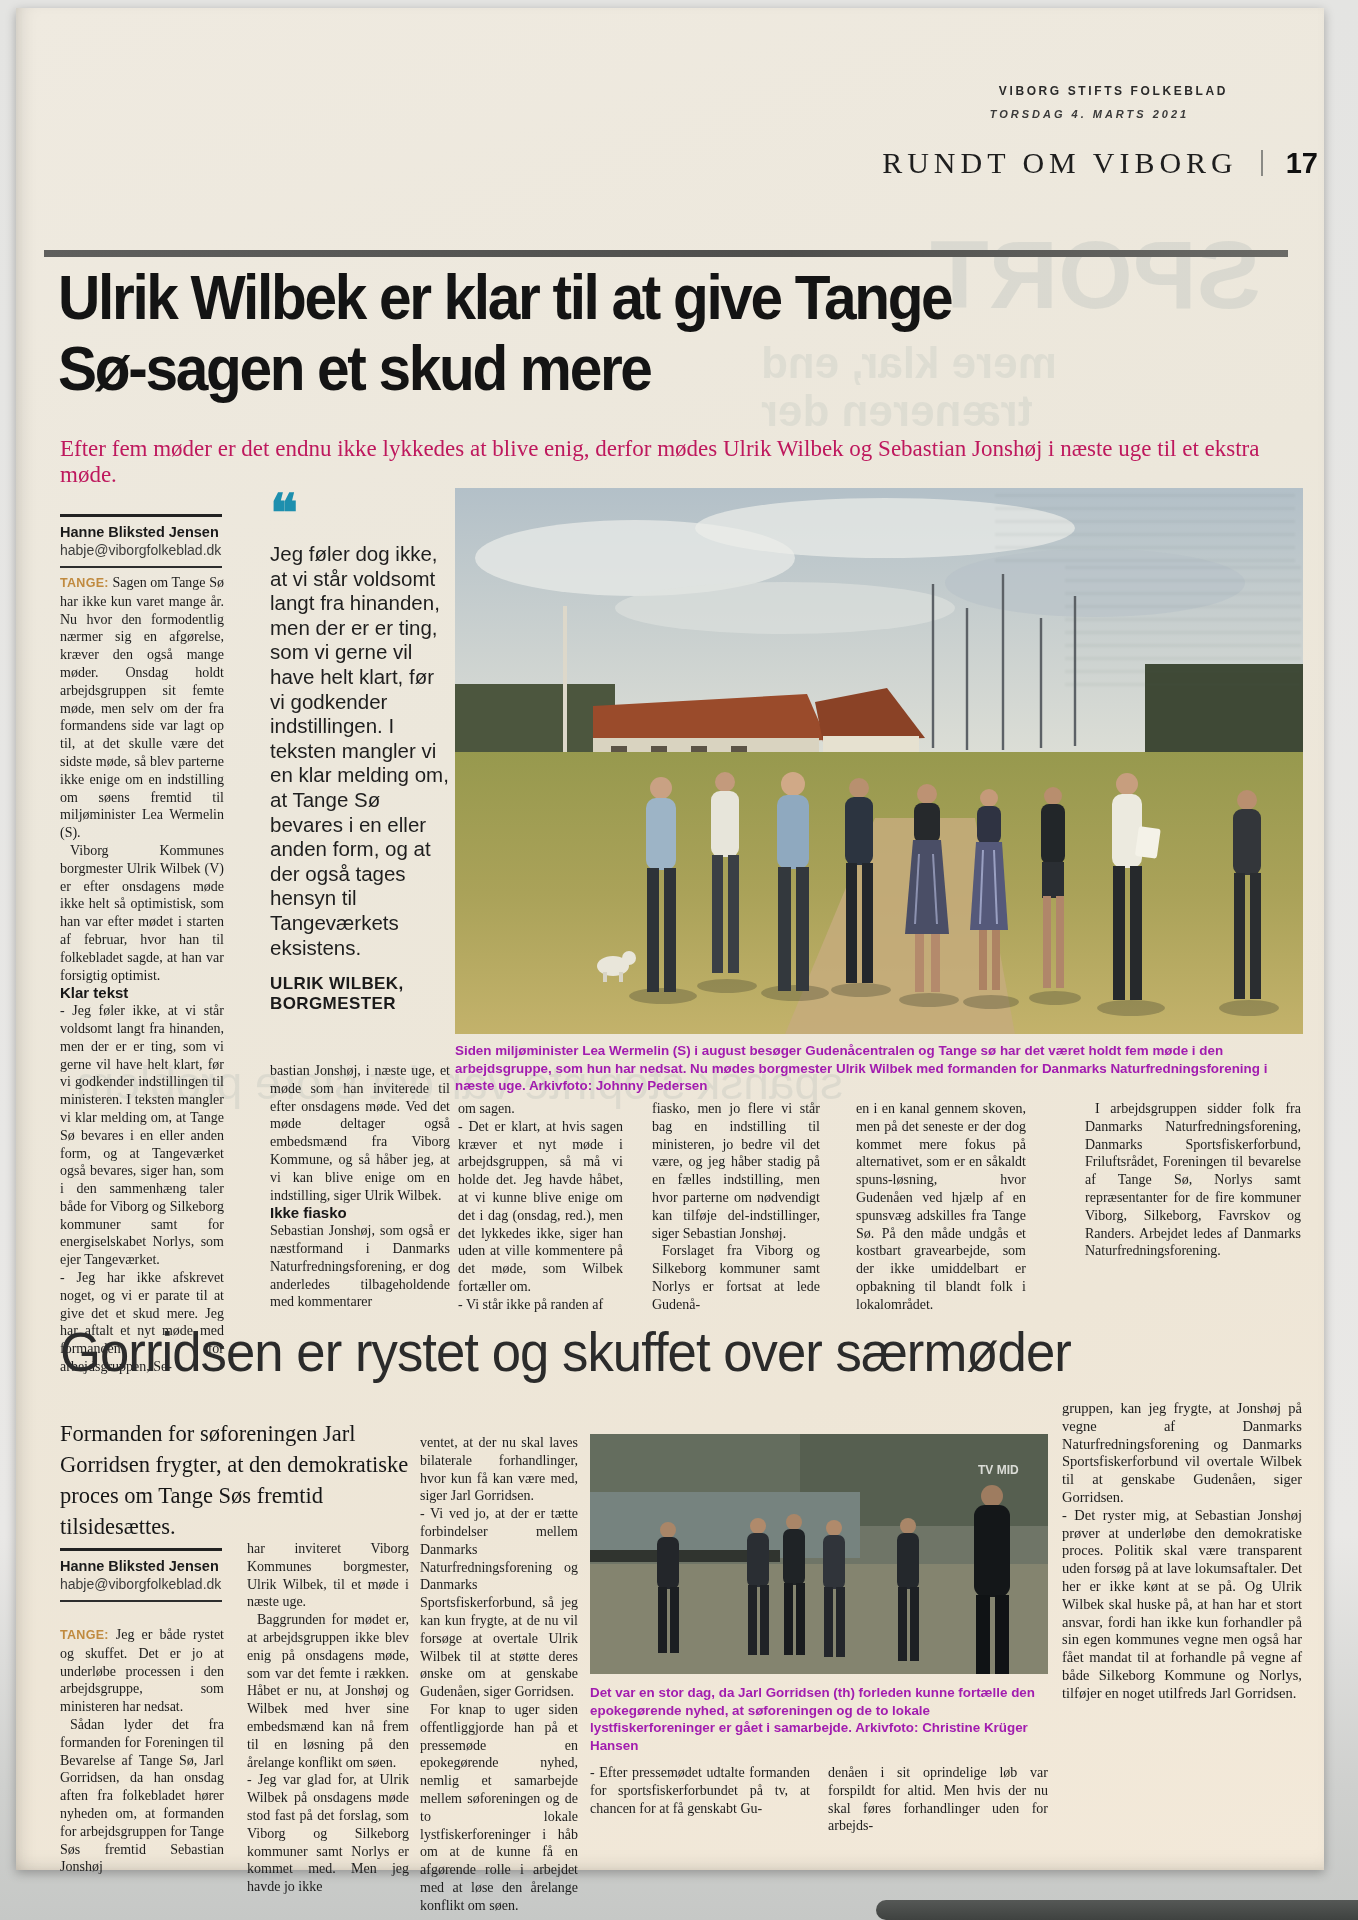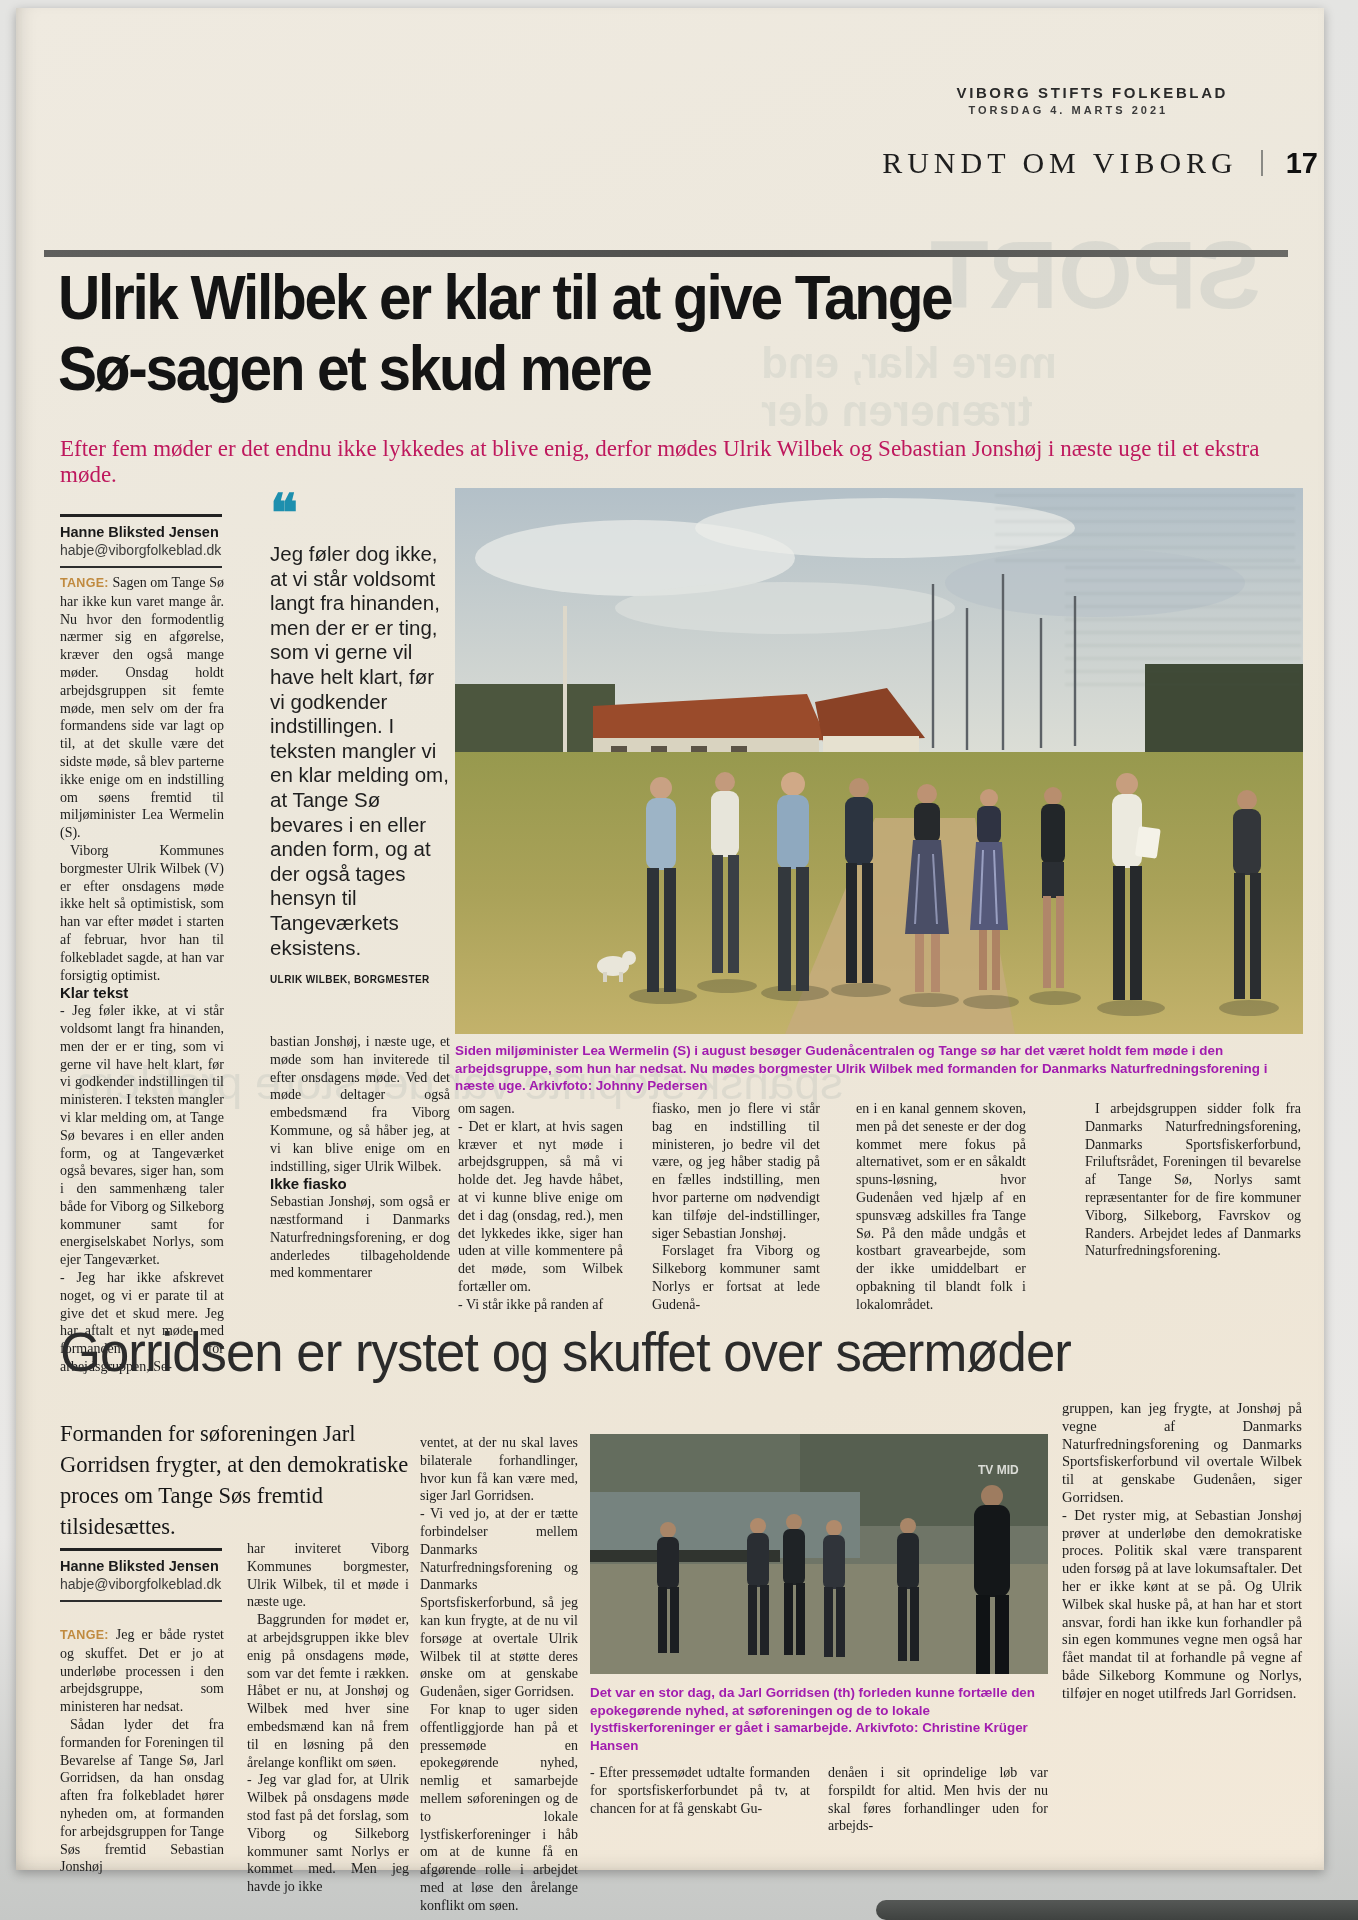--- a/index.html
+++ b/index.html
@@ -10,22 +10,22 @@
   }
   .paper{
     position:absolute;left:16px;top:8px;width:1308px;height:1862px;
     background:linear-gradient(160deg,#efeae0 0%,#ece7db 38%,#eee6d7 72%,#f3e9d9 100%);
     box-shadow:0 3px 10px rgba(0,0,0,.28), inset 14px 0 22px -16px rgba(0,0,0,.22), inset 0 -14px 22px -16px rgba(0,0,0,.18);
   }
   .abs{position:absolute;}
   
   .masthead{right:130px;top:84px;text-align:center;font-family:"Liberation Sans",sans-serif;
     font-weight:bold;color:#2a2a2a;}
-  .masthead .l1{font-size:15px;letter-spacing:2.6px;margin-left:48px;}
-  .masthead .l2{font-size:11px;letter-spacing:3px;color:#3a3a3a;margin-top:3px;}
+  .masthead .l1{font-size:12px;letter-spacing:2.6px;margin-left:48px;}
+  .masthead .l2{font-size:11px;letter-spacing:3px;color:#3a3a3a;margin-top:10px;font-style:italic;}
   .sectionbar{right:40px;top:146px;display:flex;align-items:baseline;gap:23px;}
   .section-title{font-family:"Liberation Serif",serif;font-size:30px;letter-spacing:5px;color:#1e1e1e;}
   .section-div{width:2px;height:26px;background:#8a8a85;align-self:center;}
   .page-num{font-family:"Liberation Sans",sans-serif;font-weight:900;font-size:29px;color:#111;}
   .toprule{left:44px;top:250px;width:1244px;height:7px;background:linear-gradient(90deg,#5f5f5d,#4e4e4c 60%,#6a6a66);}
   
   .h1{
     left:58px;top:262px;width:1000px;font-family:"Liberation Sans",sans-serif;
     font-weight:900;font-size:63px;line-height:71px;color:#141414;letter-spacing:-2.5px;
     transform:scaleX(.93);transform-origin:left top;
@@ -46,21 +46,21 @@
   
   .col{font-size:14px;line-height:17.8px;text-align:justify;color:#1c1c1c;}
   .col p{margin:0;hyphens:auto;}
   .col p.ind{text-indent:10px;}
   .tag{color:#c08a3f;font-family:"Liberation Sans",sans-serif;font-weight:bold;font-size:12.5px;letter-spacing:.3px;}
   .subhead{font-family:"Liberation Sans",sans-serif;font-weight:bold;font-size:15px;margin:9px 0 2px 0;color:#171717;text-align:left;}
   
   .quote-block{left:270px;top:492px;width:184px;}
   .quote-mark{font-family:"Liberation Sans",sans-serif;font-weight:900;font-size:52px;line-height:42px;color:#1d8fae;}
   .quote-text{font-family:"Liberation Sans",sans-serif;font-size:20.5px;line-height:24.6px;color:#1e1e1e;margin-top:8px;}
-  .quote-attr{font-family:"Liberation Sans",sans-serif;font-weight:bold;font-size:10px;letter-spacing:.4px;color:#1a1a1a;margin-top:14px;}
+  .quote-attr{font-family:"Liberation Sans",sans-serif;font-weight:bold;font-size:17px;letter-spacing:.4px;color:#1a1a1a;margin-top:14px;}
   .quote-body{margin-top:48px;}
   
   .caption{font-family:"Liberation Sans",sans-serif;font-weight:bold;font-size:13.4px;line-height:17.6px;color:#a21caf;}
   
   .photo{overflow:hidden;background:#888;}
   .photo svg{display:block;width:100%;height:100%;}
   
   .ghost{font-family:"Liberation Sans",sans-serif;transform:scaleX(-1);color:#41626c;
     filter:blur(.7px);pointer-events:none;white-space:nowrap;}
   .ghost-stripes{background:repeating-linear-gradient(0deg,rgba(80,95,90,.20) 0 3px,rgba(0,0,0,0) 3px 13px);

